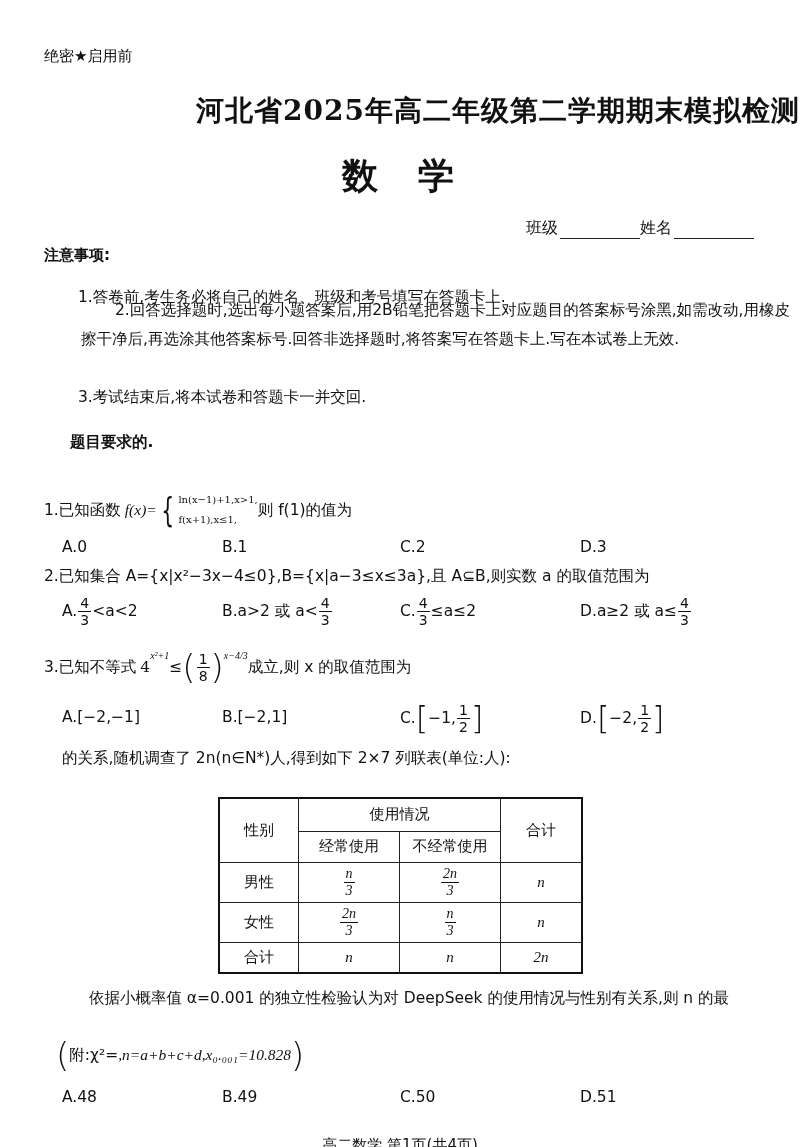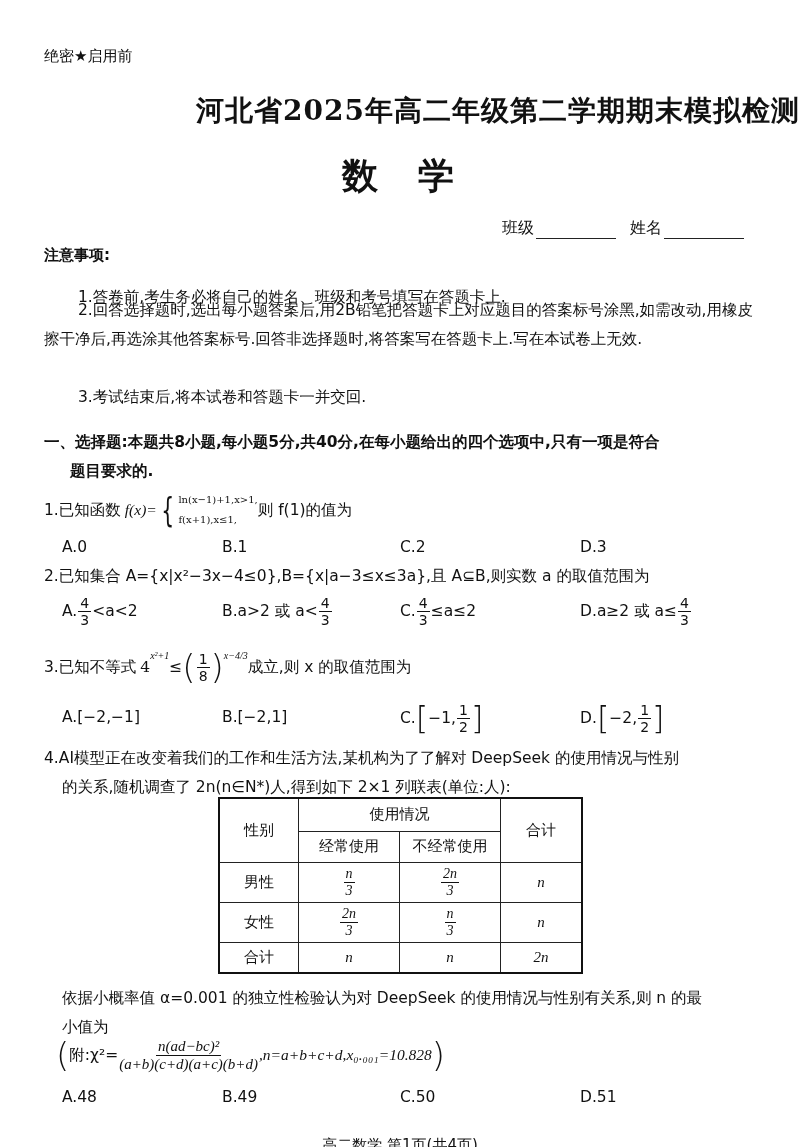--- a/index.html
+++ b/index.html
@@ -6,21 +6,21 @@
   body {
     width: 800px; height: 1147px; overflow: hidden; position: relative;
     font-family: "DejaVu Sans", sans-serif; color: #111;
   }
   .abs { position: absolute; }
   .serif { font-family: "DejaVu Serif", "Liberation Serif", serif; }
   .it { font-style: italic; font-family: "Liberation Serif", "DejaVu Serif", serif; }
   .confidential { left: 44px; top: 47px; font-size: 15px; }
   .title { left: 0; width: 800px; top: 92px; text-align: right; font-size: 28px; font-weight: bold; font-family: "DejaVu Serif", serif; letter-spacing: 1px; }
   .subject { left: 0; width: 796px; top: 152px; text-align: center; font-size: 36px; font-weight: bold; font-family: "DejaVu Serif", serif; letter-spacing: 40px; padding-left: 40px; box-sizing: border-box;}
-  .fields { right: 56px; top: 218px; font-size: 16px; display: flex; gap: 14px; }
+  .fields { right: 46px; top: 218px; font-size: 16px; display: flex; }
   .field { display: flex; align-items: flex-end; }
   .field .line { display: inline-block; width: 80px; border-bottom: 1.5px solid #222; height: 16px; margin-left: 2px; }
   .notice-head { left: 44px; top: 246px; font-size: 15px; font-weight: bold; }
   .para { left: 44px; width: 710px; font-size: 15.5px; line-height: 29px; }
   .indent { text-indent: 34px; }
   .section { left: 44px; width: 712px; top: 428px; font-size: 15.5px; font-weight: bold; line-height: 29px; }
   .section .cont { padding-left: 26px; }
   .q { left: 44px; font-size: 15.5px; }
   .opts { left: 62px; width: 700px; font-size: 15.5px; }
   .opt { position: absolute; top: 0; white-space: nowrap; }
@@ -50,25 +50,24 @@
     <span class="line"></span>
   </div>
   <div class="field">
     <span>姓名</span>
     <span class="line"></span>
   </div>
 </div>
 
 <div class="abs notice-head">注意事项:</div>
 <div class="abs para indent" style="top:283px;">1.答卷前,考生务必将自己的姓名、班级和考号填写在答题卡上.</div>
-<div class="abs para indent" style="top:296px;">2.回答选择题时,选出每小题答案后,用2B铅笔把答题卡上对应题目的答案标号涂黑,如需改动,用橡皮擦干净后,再选涂其他答案标号.回答非选择题时,将答案写在答题卡上.写在本试卷上无效.</div>
+<div class="abs para indent" style="top:296px;margin-left:37px;">2.回答选择题时,选出每小题答案后,用2B铅笔把答题卡上对应题目的答案标号涂黑,如需改动,用橡皮擦干净后,再选涂其他答案标号.回答非选择题时,将答案写在答题卡上.写在本试卷上无效.</div>
 <div class="abs para indent" style="top:383px;">3.考试结束后,将本试卷和答题卡一并交回.</div>
 
 <div class="abs section">
-  <div>一、选择题:本题共8小题,每小题5分,共40分,在每小题给出的四个选项中,只有一项是符合</div>
   <div class="cont">题目要求的.</div>
 </div>
 
 <div class="abs q" style="top:490px; display:flex; align-items:center;">
   <span>1.</span>
   <span>已知函数</span>
   <span class="it" style="margin-left:4px;">f(x)=</span>
   <span class="brace">{</span>
   <span class="cases serif">
     <span>ln(x−1)+1,x&gt;1,</span>
@@ -135,22 +134,21 @@
         <span class="num">1</span>
         <span class="den">2</span>
       </span><span class="bracket">]</span></span>
   <span class="opt" style="left:518px;"><span>D.</span><span class="bracket">[</span><span>−2,</span><span class="frac">
         <span class="num">1</span>
         <span class="den">2</span>
       </span><span class="bracket">]</span></span>
 </div>
 
 <div class="abs q" style="top:744px; width:712px;">
-  <div style="line-height:29px;"><span>4.</span><span>AI模型正在改变着我们的工作和生活方法,某机构为了了解对 DeepSeek 的使用情况与性别</span></div>
-  <div style="line-height:29px; padding-left:18px;">的关系,随机调查了 2n(n∈N*)人,得到如下 2×1 列联表(单位:人):</div>
+  <div style="line-height:29px; padding-left:18px;">的关系,随机调查了 2n(n∈N*)人,得到如下 2×7 列联表(单位:人):</div>
 </div>
 
 <table class="ct">
   <tbody>
       <tr style="height:33px;">
     <td rowspan="2" style="width:78px;">性别</td>
     <td colspan="2">使用情况</td>
     <td rowspan="2" style="width:80px;">合计</td>
   </tr>
   <tr style="height:31px;">
@@ -184,31 +182,26 @@
   <tr style="height:31px;">
     <td>合计</td>
     <td class="it">n</td>
     <td class="it">n</td>
     <td class="it">2n</td>
   </tr>
 </tbody>
   </table>
 
 <div class="abs q" style="top:984px; left:62px; width:694px;">
-  <div style="line-height:29px;">依据小概率值 α=0.001 的独立性检验认为对 DeepSeek 的使用情况与性别有关系,则 n 的最</div>
-  <div style="line-height:29px;">小值为</div>
+  <div style="line-height:29px;text-align:center;">依据小概率值 α=0.001 的独立性检验认为对 DeepSeek 的使用情况与性别有关系,则 n 的最</div>
 </div>
 
 <div class="abs q" style="top:1038px; left:56px; display:flex; align-items:center;">
   <span class="bigparen">(</span>
   <span>附:χ²=</span>
-  <span class="frac it" style="font-size:15px;">
-      <span class="num">n(ad−bc)²</span>
-      <span class="den">(a+b)(c+d)(a+c)(b+d)</span>
-    </span>
   <span class="it">,n=a+b+c+d,x₀.₀₀₁=10.828</span>
   <span class="bigparen">)</span>
 </div>
 
 <div class="abs opts" style="top:1088px;">
   <span class="opt" style="left:0;">A.48</span>
   <span class="opt" style="left:160px;">B.49</span>
   <span class="opt" style="left:338px;">C.50</span>
   <span class="opt" style="left:518px;">D.51</span>
 </div>

